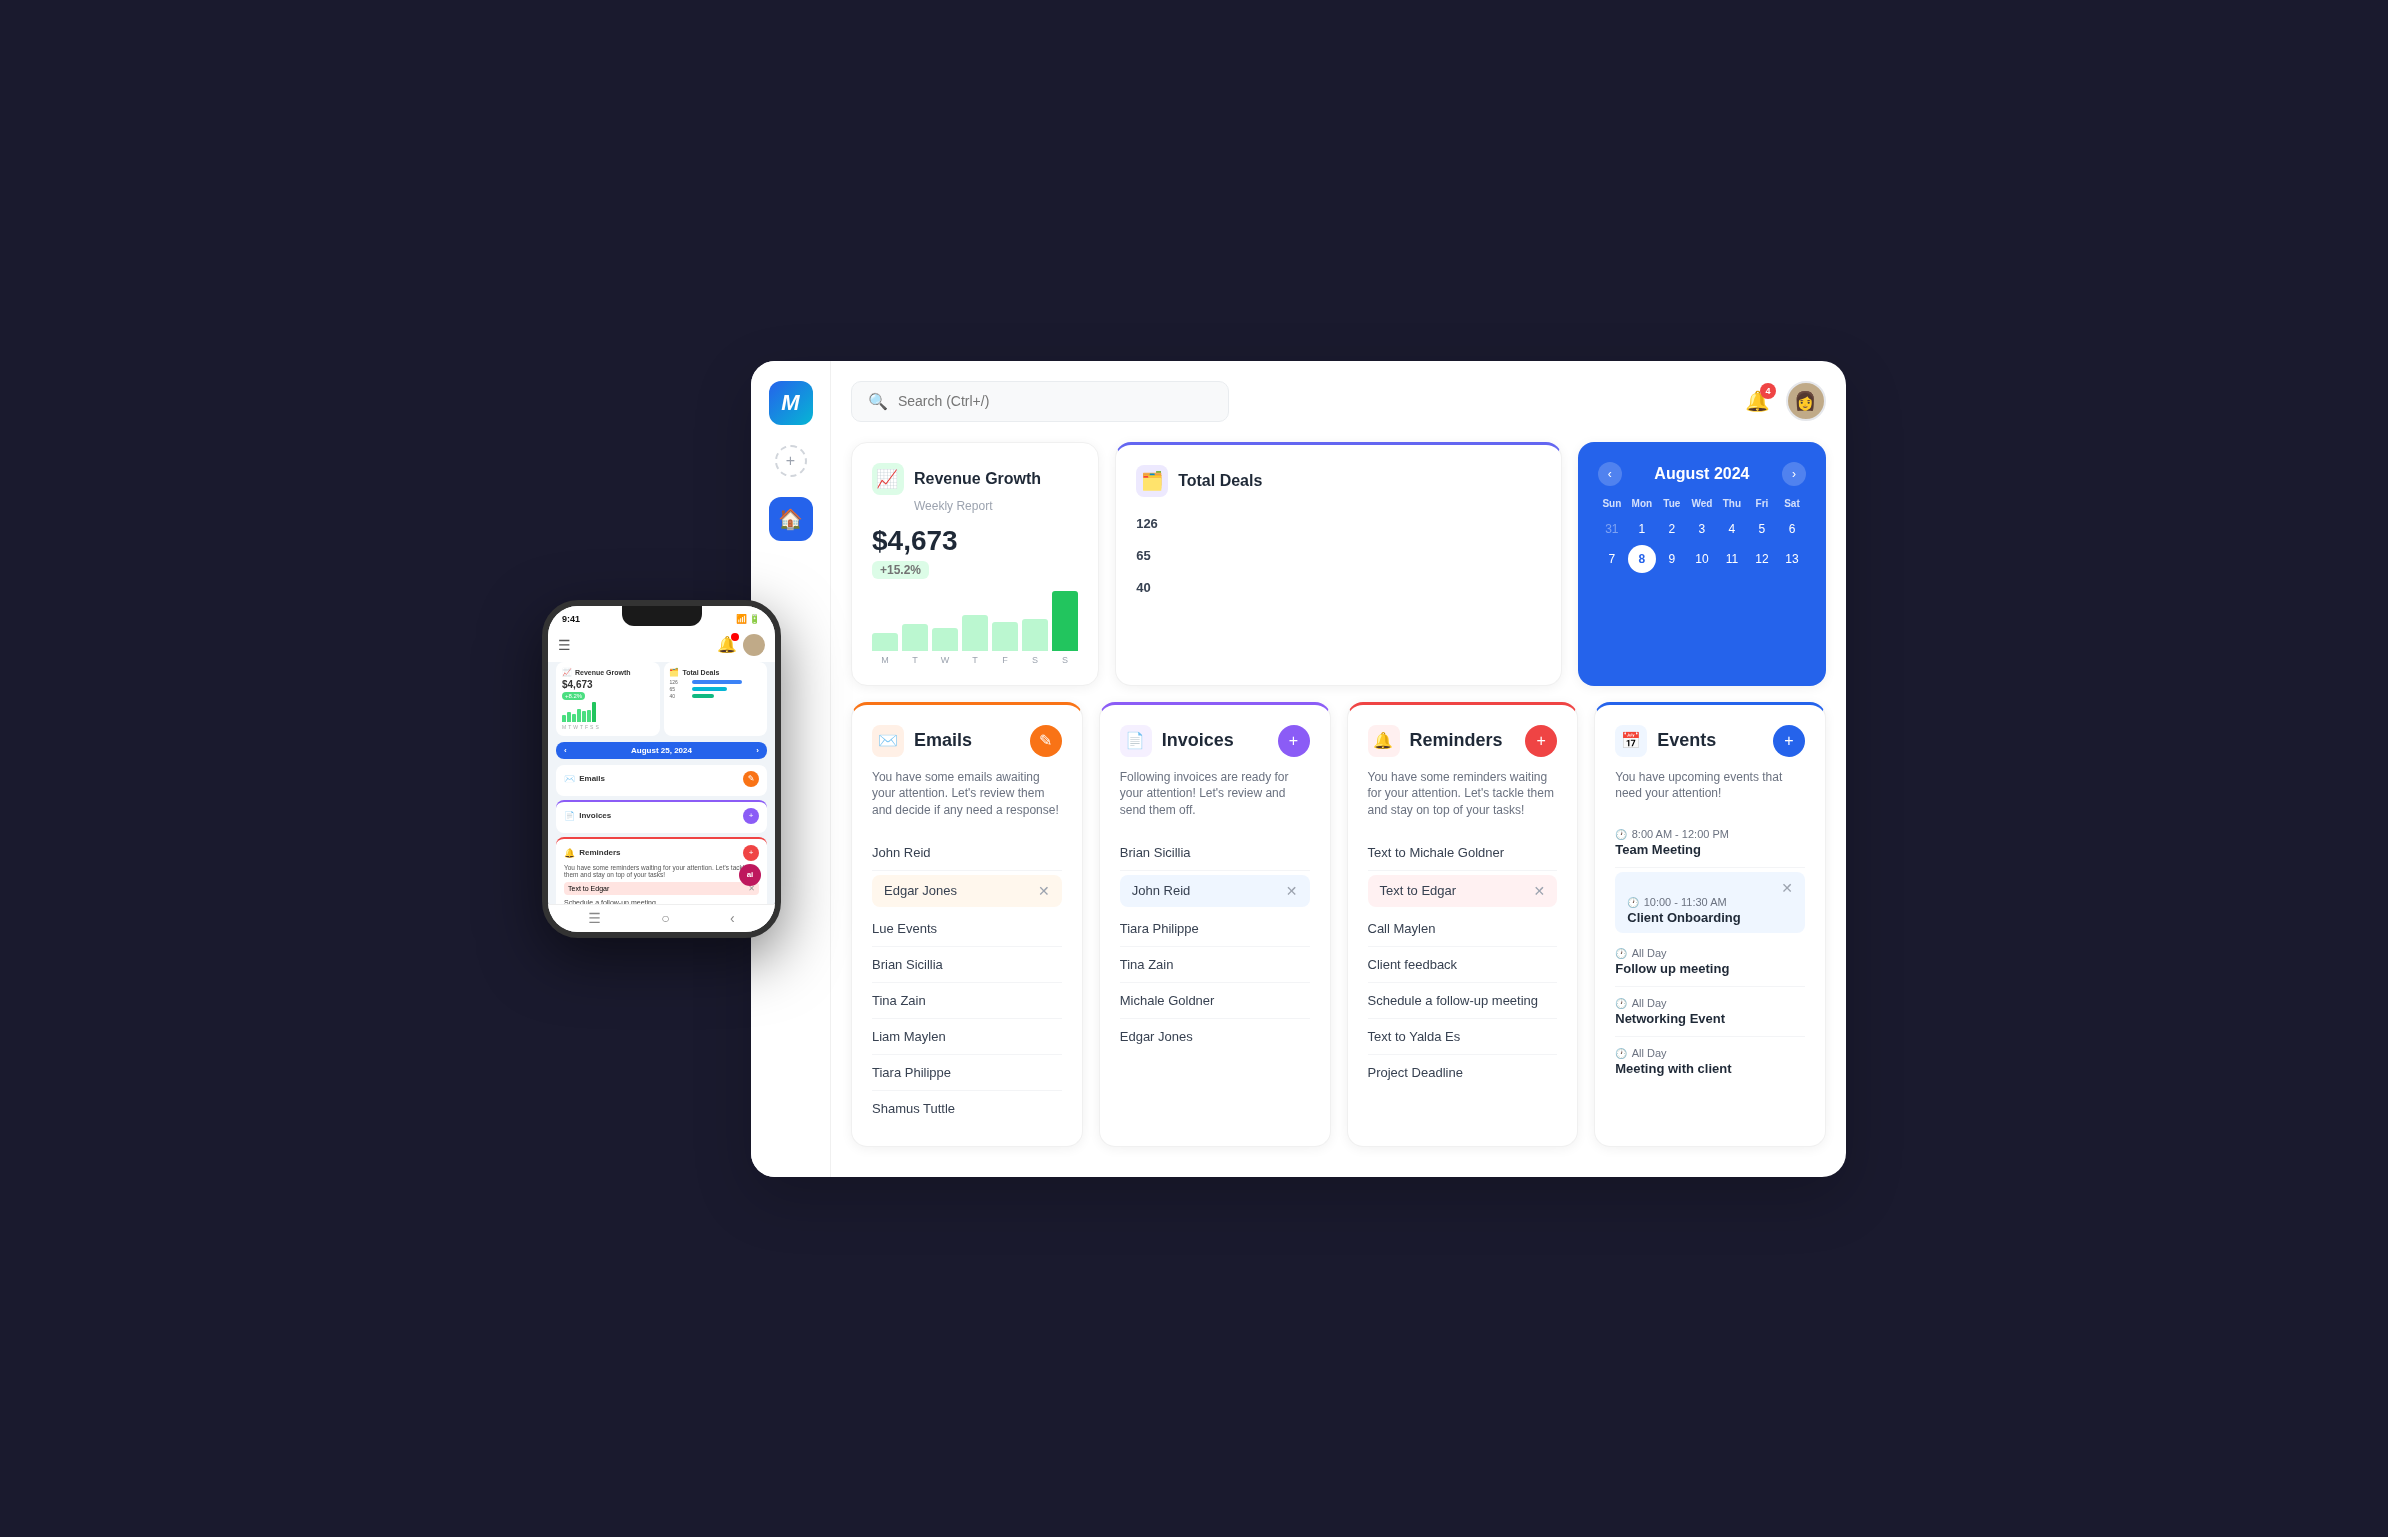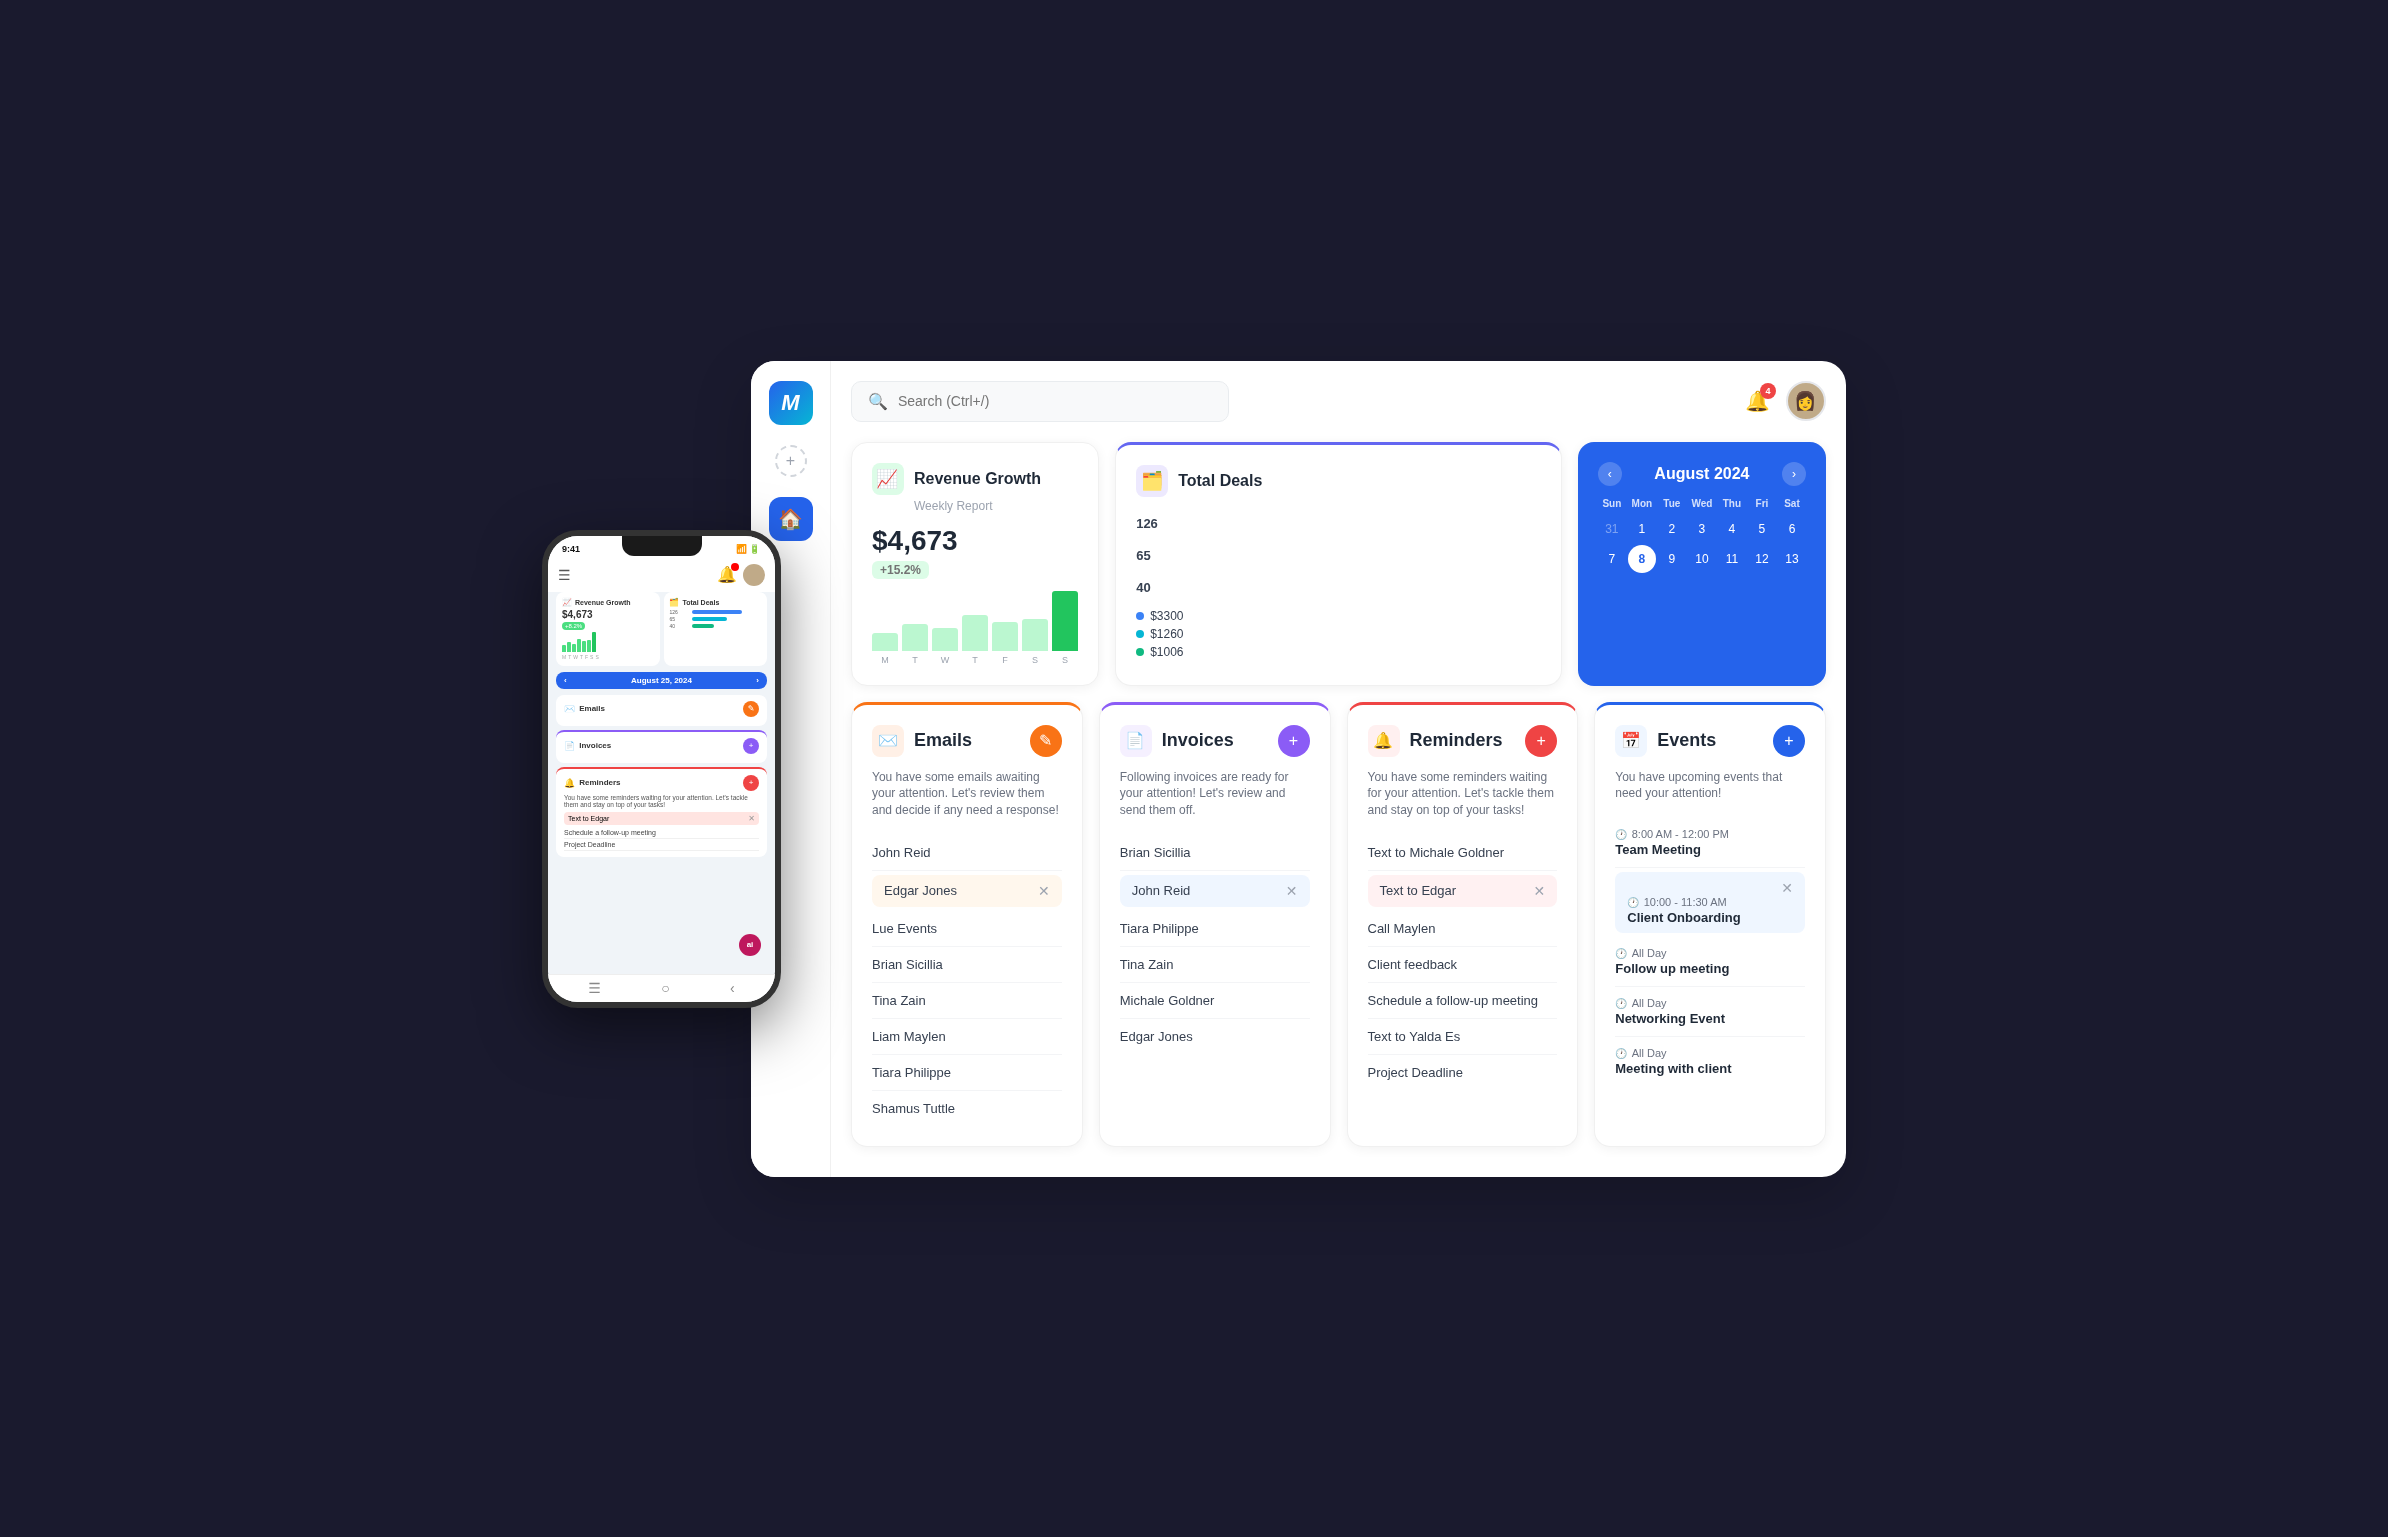--- a/index.html
+++ b/index.html
@@ -16,21 +16,21 @@
     .outer-wrapper {
       display: flex;
       align-items: center;
       gap: 0;
       position: relative;
     }
 
     
     .phone-mockup {
       width: 239px;
-      height: 478px;
+      height: 338px;
       background: #1a1a1a;
       border-radius: 36px;
       border: 6px solid #333;
       position: relative;
       z-index: 10;
       overflow: hidden;
       box-shadow: 0 20px 60px rgba(0,0,0,0.5);
       flex-shrink: 0;
       margin-right: -30px;
     }
@@ -860,34 +860,20 @@
               <span class="deals-num">65</span>
               <div class="deals-bar-container">
                 <div class="deals-bar" style="width:60%;background:#06b6d4;">Sent Invoices</div>
               </div>
             </div>
             <div class="deals-row">
               <span class="deals-num">40</span>
               <div class="deals-bar-container">
                 <div class="deals-bar" style="width:40%;background:#ef4444;">Total Paid</div>
               </div>
-            </div>
-          </div>
-          <div class="deals-legend">
-            <div class="deals-legend-item">
-              <div class="deals-dot" style="background:#3b82f6;"></div>
-              <span>$3300</span>
-            </div>
-            <div class="deals-legend-item">
-              <div class="deals-dot" style="background:#06b6d4;"></div>
-              <span>$1260</span>
-            </div>
-            <div class="deals-legend-item">
-              <div class="deals-dot" style="background:#10b981;"></div>
-              <span>$1006</span>
             </div>
           </div>
         </div>
 
         <div class="widget-card calendar-card">
           <div class="calendar-header">
             <div class="calendar-nav-btn">‹</div>
             <span class="calendar-title">August 2024</span>
             <div class="calendar-nav-btn">›</div>
           </div>

